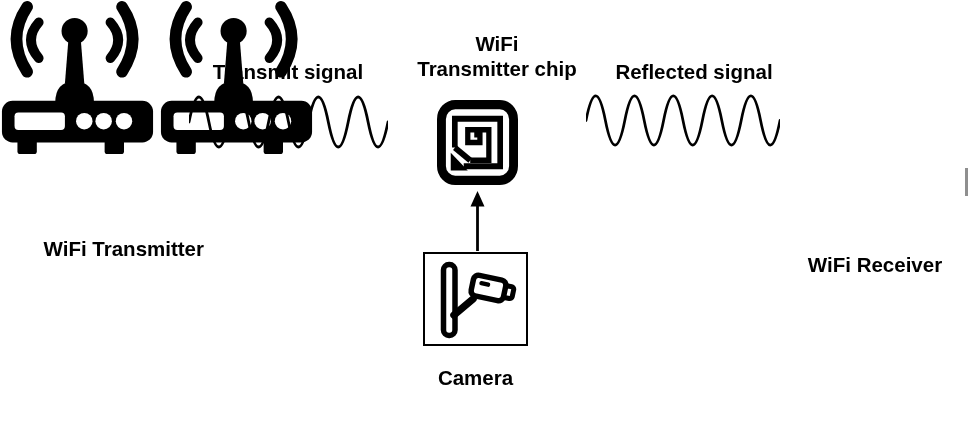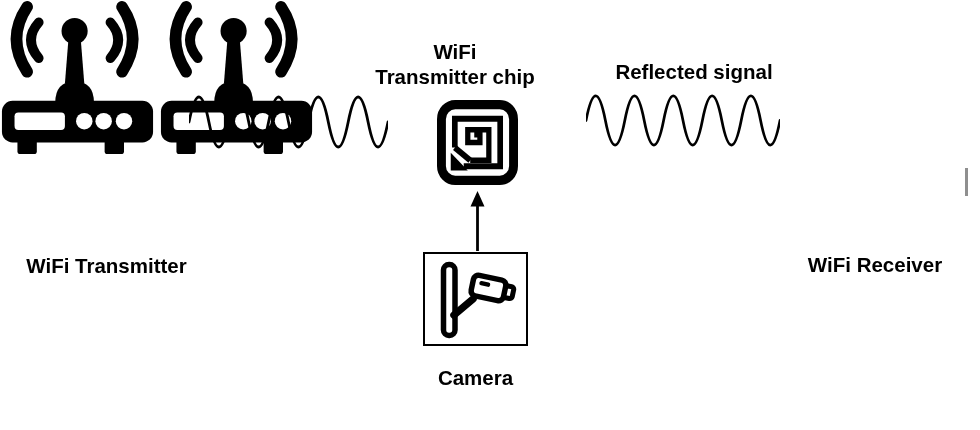--- a/index.html
+++ b/index.html
@@ -31,25 +31,25 @@
   .arrow-svg { position: absolute; left: 464px; top: 189px; width: 27px; height: 63px; }
   .camera-box {
     position: absolute;
     left: 423px; top: 252px;
     width: 105px; height: 94px;
     border: 2.5px solid #000;
     box-sizing: border-box;
     background: #fff;
   }
   .camera-box svg { position: absolute; left: 0; top: 0; }
-  .transmitter-label { left: 9px;   top: 253px; width: 195px; }
+  .transmitter-label { left: 9px;   top: 236px; width: 195px; text-align: right; }
   .receiver-label    { left: 781px; top: 252px; width: 188px; }
   .transmit-signal-label  { left: 193px; top: 59px; width: 190px; }
   .reflected-signal-label { left: 599px; top: 59px; width: 190px; }
-  .chip-label   { left: 360px; top: 31px;  width: 190px; margin-top: 8px; }
+  .chip-label   { left: 402px; top: 31px;  width: 190px; }
   .camera-label { left: 423px; top: 365px; width: 105px; }
   .artifact {
     position: absolute;
     left: 965px; top: 168px;
     width: 2.5px; height: 28px;
     background: #8f8f8f;
   }
   .hidden-defs { position: absolute; width: 0; height: 0; overflow: hidden; }
 </style>
 </head>
@@ -81,20 +81,21 @@
     </defs>
   </svg>
 
   
   <svg class="router left" viewBox="0 0 160 165">
     <use href="#router" xlink:href="#router"></use>
   </svg>
   <div class="lbl transmitter-label">WiFi Transmitter</div>
 
   
+  <div class="lbl transmit-signal-label">Transmit signal</div>
   <svg class="wave transmit-wave" viewBox="0 0 200 56" preserveAspectRatio="none">
     <path d="M 0 28 Q 10 -22 20 28 Q 30 78 40 28 Q 50 -22 60 28 Q 70 78 80 28 Q 90 -22 100 28 Q 110 78 120 28 Q 130 -22 140 28 Q 150 78 160 28 Q 170 -22 180 28 Q 190 78 200 28" fill="none" stroke="#000" stroke-width="2.8" stroke-linecap="round"></path>
   </svg>
 
   
   <div class="lbl chip-label">
     <div>WiFi</div>
     <div>Transmitter chip</div>
   </div>
   <svg class="chip-svg" viewBox="0 0 100 100" preserveAspectRatio="none">

